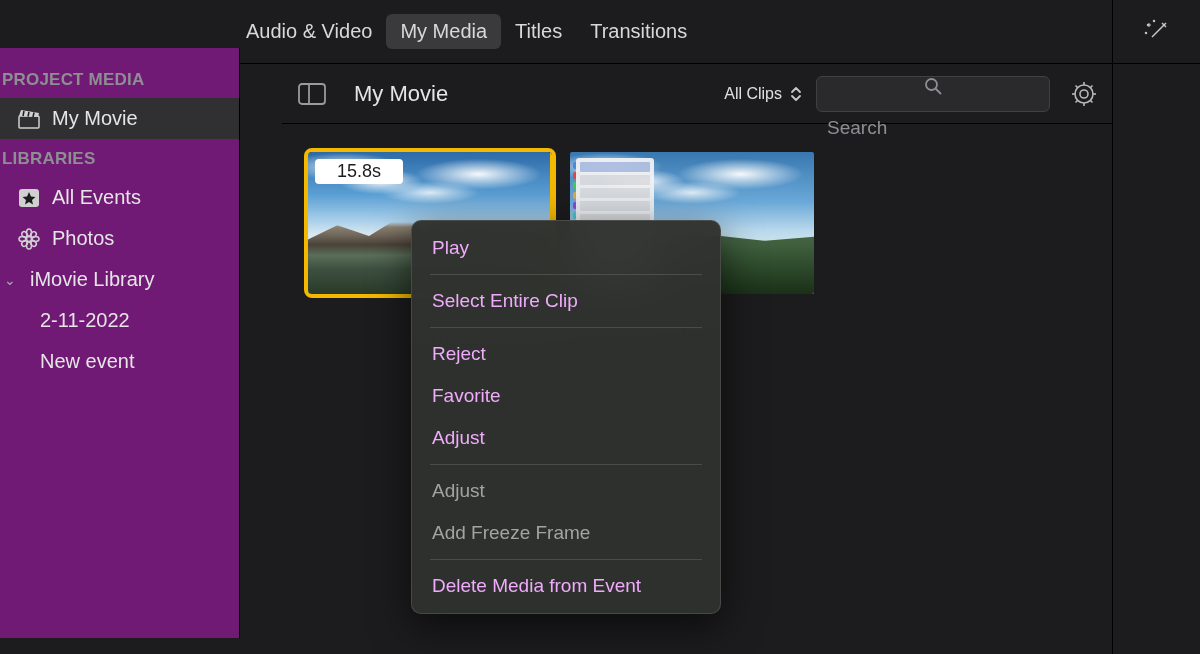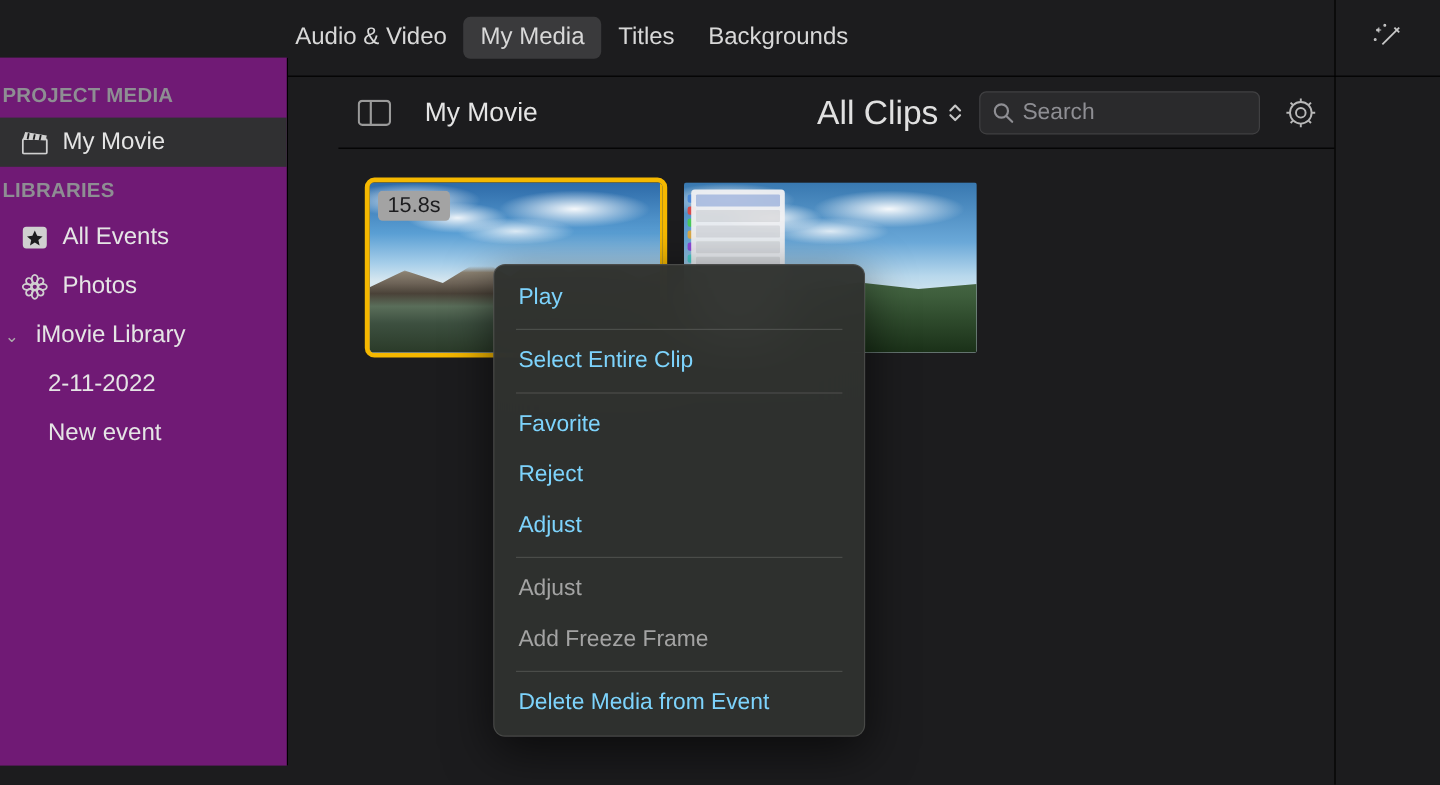--- a/index.html
+++ b/index.html
@@ -16,22 +16,22 @@
 .side-item { display:flex; align-items:center; padding: 9px 10px 9px 18px; font-size: 20px; color: #e5e5e5; cursor:pointer; gap: 12px; }
 .side-item.active { background: #303032; }
 .side-item.indent1 { padding-left: 4px; }
 .side-item.indent2 { padding-left: 40px; }
 .chev { width:12px; display:inline-block; color:#aaa; font-size:14px; margin-right:2px;}
 
 .toolbar { position: absolute; top:64px; left:282px; right:88px; height:60px; display:flex; align-items:center; border-bottom:1px solid #000; padding: 0 14px; gap:14px; }
 .layout-toggle { width:32px; height:28px; display:flex; align-items:center; justify-content:center; }
 .project-title { font-size: 22px; margin-left: 12px; flex:0 0 auto; }
 .spacer { flex:1; }
-.filter-label { font-size: 28px; color:#e0e0e0; display:flex; align-items:center; gap:8px; }
-.search-box { width: 234px; height: 36px; background: #2a2a2c; border: 1px solid #404042; border-radius: 6px; display:flex; align-items:center; padding:0 10px; gap:7px; }
+.filter-label { font-size: 16px; color:#e0e0e0; display:flex; align-items:center; gap:8px; }
+.search-box { width: 234px; height: 36px; background: #2a2a2c; border: 1px solid #404042; border-radius: 6px; display:flex; align-items:center; padding:0 10px; gap:22px;flex-direction:column; }
 .search-box input { background:transparent; border:none; color:#ccc; font-size:19px; outline:none; width:100%; }
 .search-box input::placeholder { color:#8e8e93; }
 
 .right-strip { position:absolute; top:64px; right:0; width:88px; height:590px; border-left:1px solid #000; }
 
 .content { position:absolute; top:124px; left:300px; right:100px; bottom:0; padding-top:28px; padding-left: 8px; }
 .clips { display:flex; gap:18px; }
 
 .clip { width: 244px; height: 142px; position:relative; border-radius:2px; overflow:hidden; }
 .clip.selected { outline: 4px solid #f5b800; outline-offset: 0px; border-radius:4px; }
@@ -49,38 +49,38 @@
 }
 
 .clip2 .sky { background: linear-gradient(to bottom, #3878b0 0%, #6aa8d8 35%, #b8d8ec 55%, #d0e4ee 65%); }
 .clip2 .land { position:absolute; bottom:0; left:0; right:0; height:48%; background: linear-gradient(to top, #1a3018 0%, #2e4a2c 40%, #3e5e3c 70%, #4a6a48 100%); clip-path: polygon(0 28%, 20% 18%, 40% 24%, 60% 14%, 80% 22%, 100% 16%, 100% 100%, 0 100%); }
 .clip2 .panel { position:absolute; top:6px; left:6px; width:78px; height:128px; background: rgba(240,240,242,0.95); border-radius:3px; }
 .clip2 .panel .row { height:10px; margin:3px 4px; background: rgba(0,0,0,0.08); border-radius:1px; }
 .clip2 .panel .row:first-child { background: rgba(80,120,200,0.4); margin-top:4px; }
 .clip2 .dock { position:absolute; left:3px; top:10px; bottom:10px; width:8px; display:flex; flex-direction:column; gap:3px; }
 .clip2 .dock i { width:7px; height:7px; border-radius:2px; }
 
-.duration-badge { position:absolute; top:7px; left:7px; background:#a3a3a3; color:#1c1c1e; font-size:18px; padding:2px 8px; border-radius:4px; font-weight:500; z-index:2; }
+.duration-badge { position:absolute; top:7px; left:7px; background:#ffffff; color:#1c1c1e; font-size:18px; padding:2px 22px; border-radius:4px; font-weight:500; z-index:2; }
 
 .context-menu { position:absolute; top:220px; left:411px; width:310px; background: rgba(48,50,46,0.97); border:1px solid rgba(120,120,120,0.35); border-radius:10px; box-shadow: 0 12px 40px rgba(0,0,0,0.6); padding: 6px 0; backdrop-filter: blur(20px); }
-.menu-item { padding: 10px 20px; font-size: 19px; color:#7dd3fc; cursor:pointer; }
+.menu-item { padding: 10px 20px; font-size: 19px; color:#f0abfc; cursor:pointer; }
 .menu-item.disabled { color:#a3a3a3; }
 .menu-sep { height:1px; background: rgba(160,160,160,0.25); margin: 5px 18px; }
 
 svg { display:block; }
 </style>
 </head>
 <body>
 
 <div class="header">
   <div class="tabs">
     <div class="tab">Audio &amp; Video</div>
     <div class="tab active">My Media</div>
     <div class="tab">Titles</div>
-    <div class="tab">Backgrounds</div>
+    <div class="tab">Transitions</div>
   </div>
   <div class="wand-zone">
     <span>
       <svg width="30" height="30" viewBox="0 0 30 30">
           <g stroke="#c8c8c8" stroke-width="1.5" fill="none">
             <line x1="10" y1="20" x2="24" y2="6"></line>
             <line x1="20" y1="6" x2="24" y2="10"></line>
             <circle cx="6" cy="8" r="0.5" fill="#c8c8c8"></circle>
             <circle cx="12" cy="4" r="0.5" fill="#c8c8c8"></circle>
             <circle cx="4" cy="16" r="0.5" fill="#c8c8c8"></circle>
@@ -228,21 +228,21 @@
         </div>
     </div>
   </div>
 </div>
 
 <div class="context-menu">
   <div class="menu-item">Play</div>
   <div class="menu-sep"></div>
   <div class="menu-item">Select Entire Clip</div>
   <div class="menu-sep"></div>
+  <div class="menu-item">Reject</div>
   <div class="menu-item">Favorite</div>
-  <div class="menu-item">Reject</div>
   <div class="menu-item">Adjust</div>
   <div class="menu-sep"></div>
   <div class="menu-item disabled">Adjust</div>
   <div class="menu-item disabled">Add Freeze Frame</div>
   <div class="menu-sep"></div>
   <div class="menu-item">Delete Media from Event</div>
 </div>
 
 </body></html>

